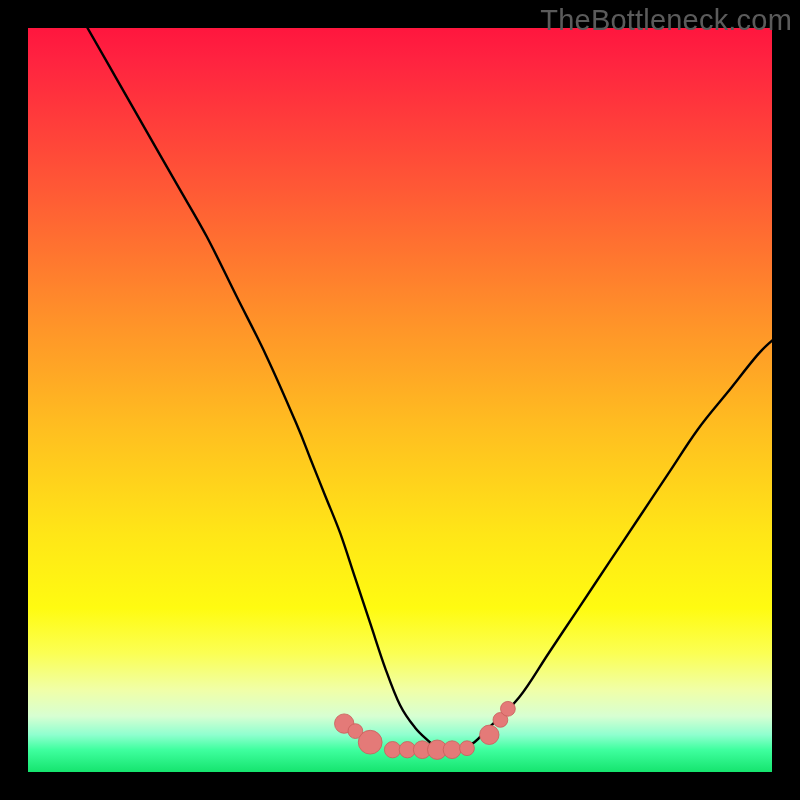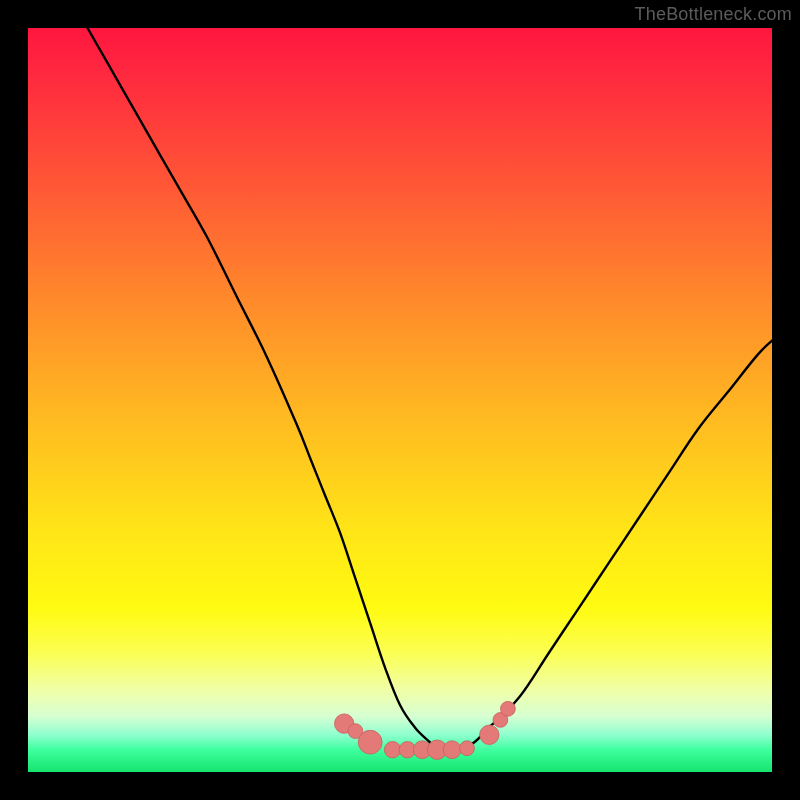--- a/index.html
+++ b/index.html
@@ -54,21 +54,21 @@
     position: absolute;
     left: 0;
     top: 0;
     width: 744px;
     height: 744px;
   }
   .watermark {
     position: absolute;
     top: 4px;
     right: 8px;
-    font-size: 18px;
+    font-size: 29px;
     font-weight: 400;
     color: #5b5b5b;
     letter-spacing: 0.2px;
     user-select: none;
   }
 </style>
 </head>
 <body>
 
 <div class="frame">

